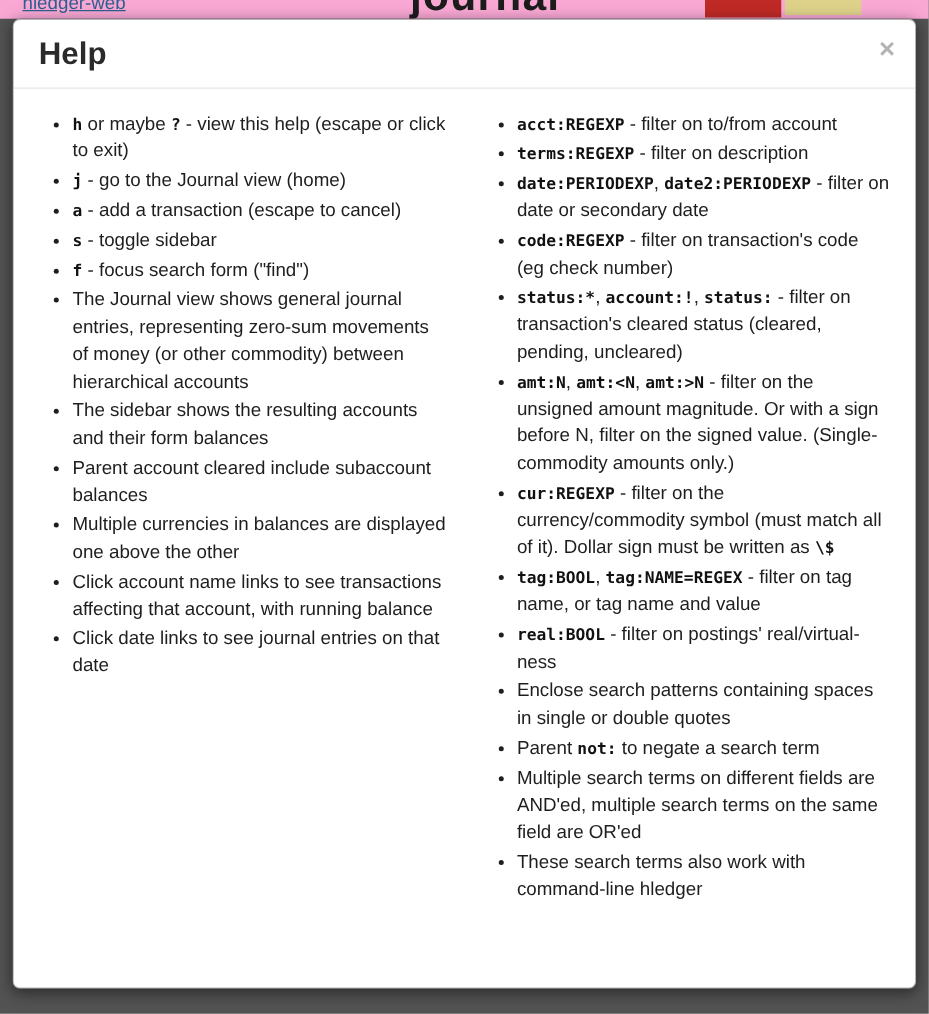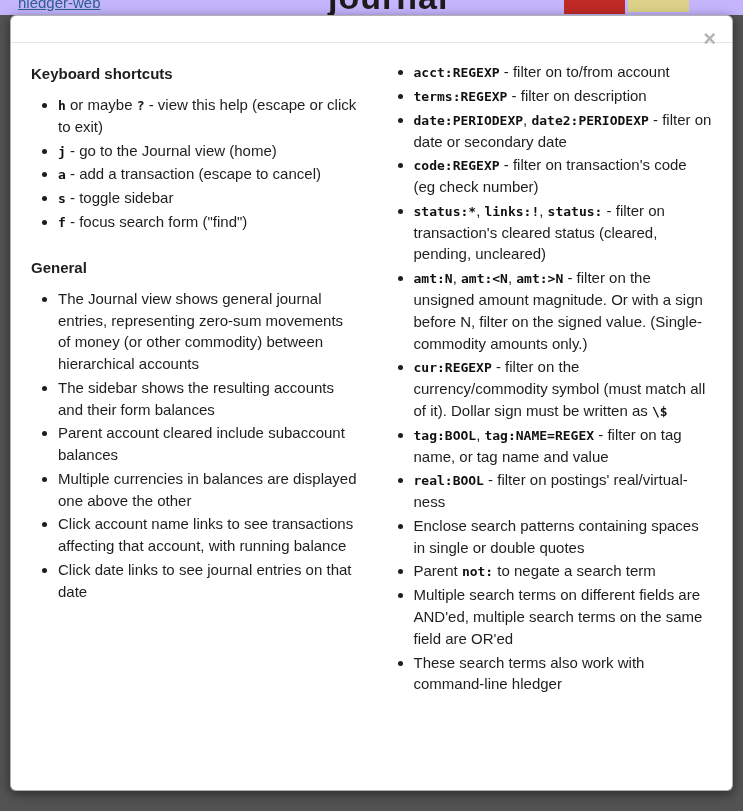--- a/index.html
+++ b/index.html
@@ -85,58 +85,57 @@
     font-family: "DejaVu Sans Mono", monospace;
     font-weight: bold;
     font-size: 13px;
     color: #111;
     white-space: nowrap;
   }
 </style>
 </head>
 <body>
 
-<div class="topbar" style="background: #c4b5fd;">
+<div class="topbar" style="background: #f9a8d4;">
   <span class="brand-link">hledger-web</span>
   <span class="page-title-fragment">journal</span>
   <span class="red-block" style="background: rgb(191, 42, 38);"></span>
   <span class="yellow-block" style="background: rgb(222, 210, 138);"></span>
 </div>
 
 <div class="modal" role="dialog">
   <div class="modal-header">
+    <div class="modal-title">Help</div>
     <button class="close-button">×</button>
   </div>
   <div class="modal-body">
     <div class="column">
-        <h3 class="section-heading">Keyboard shortcuts</h3>
         <ul class="help-list">
           <li><span class="code">h</span><span> or maybe </span><span class="code">?</span><span> - view this help (escape or click to exit)</span></li>
           <li><span class="code">j</span><span> - go to the Journal view (home)</span></li>
           <li><span class="code">a</span><span> - add a transaction (escape to cancel)</span></li>
           <li><span class="code">s</span><span> - toggle sidebar</span></li>
           <li><span class="code">f</span><span> - focus search form ("find")</span></li>
         </ul>
-        <h3 class="section-heading">General</h3>
         <ul class="help-list">
           <li><span>The Journal view shows general journal entries, representing zero-sum movements of money (or other commodity) between hierarchical accounts</span></li>
           <li><span>The sidebar shows the resulting accounts and their form balances</span></li>
           <li><span>Parent account cleared include subaccount balances</span></li>
           <li><span>Multiple currencies in balances are displayed one above the other</span></li>
           <li><span>Click account name links to see transactions affecting that account, with running balance</span></li>
           <li><span>Click date links to see journal entries on that date</span></li>
         </ul>
       </div>
     <div class="column">
         <ul class="help-list">
           <li><span class="code">acct:REGEXP</span><span> - filter on to/from account</span></li>
           <li><span class="code">terms:REGEXP</span><span> - filter on description</span></li>
           <li><span class="code">date:PERIODEXP</span><span>, </span><span class="code">date2:PERIODEXP</span><span> - filter on date or secondary date</span></li>
           <li><span class="code">code:REGEXP</span><span> - filter on transaction's code (eg check number)</span></li>
-          <li><span class="code">status:*</span><span>, </span><span class="code">links:!</span><span>, </span><span class="code">status:</span><span> - filter on transaction's cleared status (cleared, pending, uncleared)</span></li>
+          <li><span class="code">status:*</span><span>, </span><span class="code">account:!</span><span>, </span><span class="code">status:</span><span> - filter on transaction's cleared status (cleared, pending, uncleared)</span></li>
           <li><span class="code">amt:N</span><span>, </span><span class="code">amt:&lt;N</span><span>, </span><span class="code">amt:&gt;N</span><span> - filter on the unsigned amount magnitude. Or with a sign before N, filter on the signed value. (Single-commodity amounts only.)</span></li>
           <li><span class="code">cur:REGEXP</span><span> - filter on the currency/commodity symbol (must match all of it). Dollar sign must be written as </span><span class="code">\$</span></li>
           <li><span class="code">tag:BOOL</span><span>, </span><span class="code">tag:NAME=REGEX</span><span> - filter on tag name, or tag name and value</span></li>
           <li><span class="code">real:BOOL</span><span> - filter on postings' real/virtual-ness</span></li>
           <li><span>Enclose search patterns containing spaces in single or double quotes</span></li>
           <li><span>Parent </span><span class="code">not:</span><span> to negate a search term</span></li>
           <li><span>Multiple search terms on different fields are AND'ed, multiple search terms on the same field are OR'ed</span></li>
           <li><span>These search terms also work with command-line hledger</span></li>
         </ul>
       </div>

